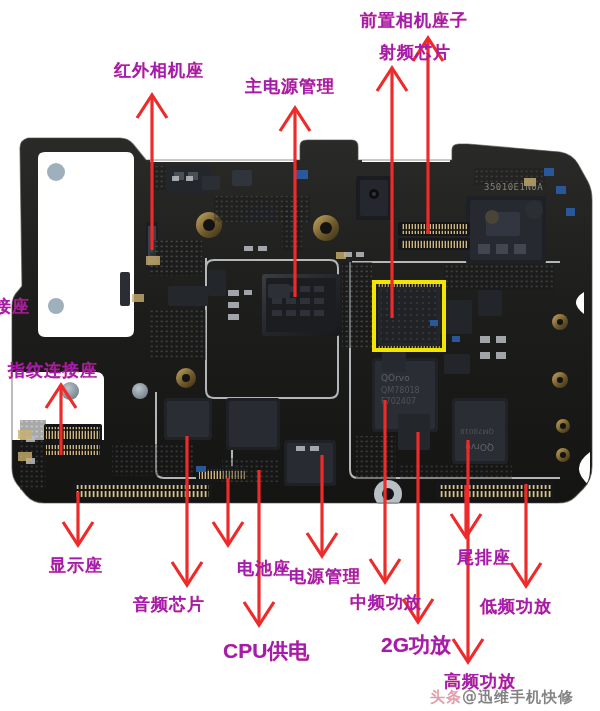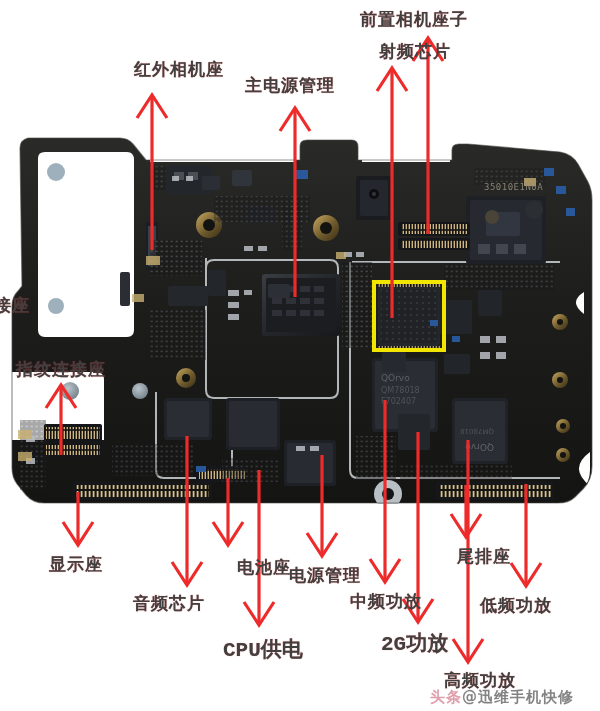--- a/index.html
+++ b/index.html
@@ -2,22 +2,22 @@
 <html><head>
 <meta charset="utf-8">
 <style>
   html,body{margin:0;padding:0;background:#ffffff;}
   body{font-family:"DejaVu Sans","Liberation Sans",sans-serif;}
   #stage{position:relative;width:600px;height:711px;background:#ffffff;overflow:hidden;}
   #board-svg{position:absolute;left:0;top:0;width:600px;height:711px;}
   #anno-svg{position:absolute;left:0;top:0;width:600px;height:711px;pointer-events:none;}
   .lbl{
     position:absolute;
-    color:#404040;
-    font-family:Liberation Mono, monospace;
+    color:#a21caf;
+    font-family:Liberation Sans, sans-serif;
     font-weight:700;
     font-size:17px;
     line-height:1;
     white-space:nowrap;
     letter-spacing:1px;
     text-shadow:0 0 1px rgba(238,43,43,.55);
   }
   .lbl.lat{ font-size:21px; letter-spacing:0px;}
   .wm{
     position:absolute;
@@ -377,26 +377,26 @@
         <line x1="468" y1="440" x2="468" y2="662"></line>
         <polyline points="453,639 468,662 483,639"></polyline>
       </g>
       <g>
         <line x1="526" y1="484" x2="526" y2="586"></line>
         <polyline points="511,563 526,586 541,563"></polyline>
       </g>
     </g>
   </svg>
 
-  <div class="lbl" style="left:114px;top:62px;margin-left:20px;">红外相机座</div>
+  <div class="lbl" style="left:114px;top:62px;">红外相机座</div>
   <div class="lbl" style="left:245px;top:78px;">主电源管理</div>
   <div class="lbl" style="left:339px;top:44px;margin-left:40px;">射频芯片</div>
   <div class="lbl" style="left:360px;top:12px;">前置相机座子</div>
   <div class="lbl" style="left:-6px;top:298px;">接座</div>
-  <div class="lbl" style="left:8px;top:362px;margin-left:8px;">指纹连接座</div>
+  <div class="lbl" style="left:8px;top:362px;">指纹连接座</div>
   <div class="lbl" style="left:49px;top:557px;">显示座</div>
   <div class="lbl" style="left:133px;top:596px;">音频芯片</div>
   <div class="lbl" style="left:205px;top:560px;margin-left:32px;">电池座</div>
   <div class="lbl lat" style="left:223px;top:640px;">CPU供电</div>
   <div class="lbl" style="left:289px;top:568px;">电源管理</div>
   <div class="lbl" style="left:350px;top:594px;">中频功放</div>
   <div class="lbl lat" style="left:381px;top:634px;">2G功放</div>
   <div class="lbl" style="left:457px;top:549px;">尾排座</div>
   <div class="lbl" style="left:444px;top:673px;">高频功放</div>
   <div class="lbl" style="left:480px;top:598px;">低频功放</div>

